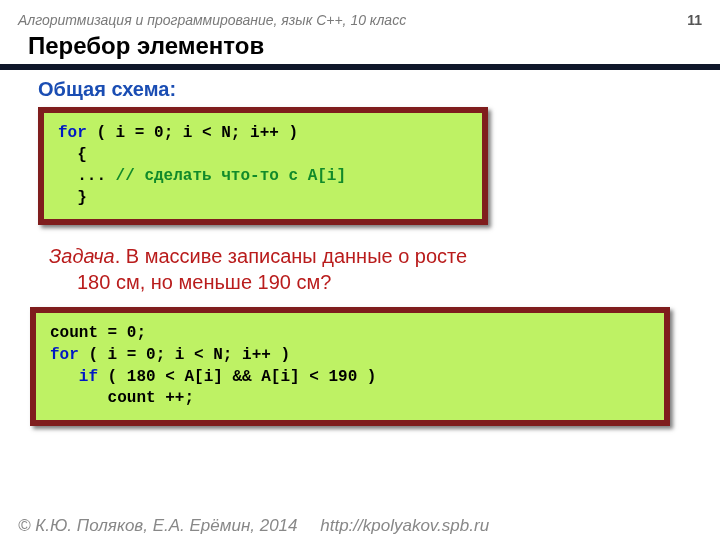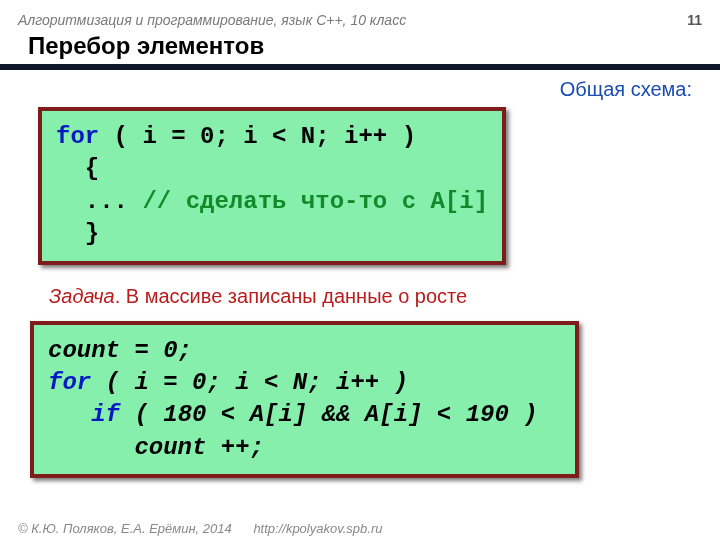--- a/index.html
+++ b/index.html
@@ -32,61 +32,59 @@
     font-size: 24px;
     font-weight: bold;
     color: #000;
     border-bottom: 6px solid #0f172a;
   }
   .content {
     padding: 8px 28px 0 38px;
   }
   .section-label {
     font-size: 20px;
-    font-weight: normal;
+    font-weight: bold;
     color: #1a4db3;
     margin-bottom: 6px;
-    text-align: right;
   }
   .code-box {
-    background: #86efac;
-    border: 4px solid #7f1d1d;
+    background: #bef264;
+    border: 6px solid #7f1d1d;
     box-shadow: 3px 3px 4px rgba(0,0,0,0.5);
     padding: 10px 14px;
     font-family: "Courier New", monospace;
-    font-size: 24px;
+    font-size: 16px;
     font-weight: bold;
     line-height: 1.35;
     white-space: pre;
     margin-bottom: 14px;
     display: inline-block;
     min-width: 450px;
   }
   .code-box.wide {
     display: block;
-    width: 549px;
+    width: 640px;
     margin-left: -8px;
-    font-style: italic;
   }
   .kw { color: #0018c4; }
   .cm { color: #118a2a; }
   .body-text {
     font-size: 20px;
     color: #b91c1c;
     margin: 4px 0 12px 11px;
     line-height: 1.3;
     padding-left: 0;
   }
   .body-text .task-label { font-style: italic; }
   .body-text .indent { display:block; padding-left: 28px; text-indent: 0; }
   .footer {
     position: absolute;
     bottom: 4px;
     left: 18px;
-    font-size: 13px;
+    font-size: 17px;
     font-style: italic;
     color: #888;
   }
   .footer .authors { margin-right: 18px; }
 </style>
 </head>
 <body>
 
 <div class="header">
   <span class="header-left">Алгоритмизация и программирование, язык C++, 10 класс</span>
@@ -100,20 +98,21 @@
   <div class="section-label">Общая схема:</div>
 
   <div class="code-box"><span class="kw">for</span><span> ( i = 0; i &lt; N; i++ ) </span>
 <span>  {</span>
 <span>  ... </span><span class="cm">// сделать что-то с A[i]</span>
 <span>  }</span></div>
 
 
   <div class="body-text">
     <span class="task-label">Задача</span><span>. В массиве записаны данные о росте</span>
+    <span class="indent">180 см, но меньше 190 см?</span>
   </div>
 
   <div class="code-box wide"><span>count = 0;</span>
 <span class="kw">for</span><span> ( i = 0; i &lt; N; i++ ) </span>
 <span class="kw">   if</span><span> ( 180 &lt; A[i] &amp;&amp; A[i] &lt; 190 )</span>
 <span>      count ++;</span></div>
 
 </div>
 
 <div class="footer">

